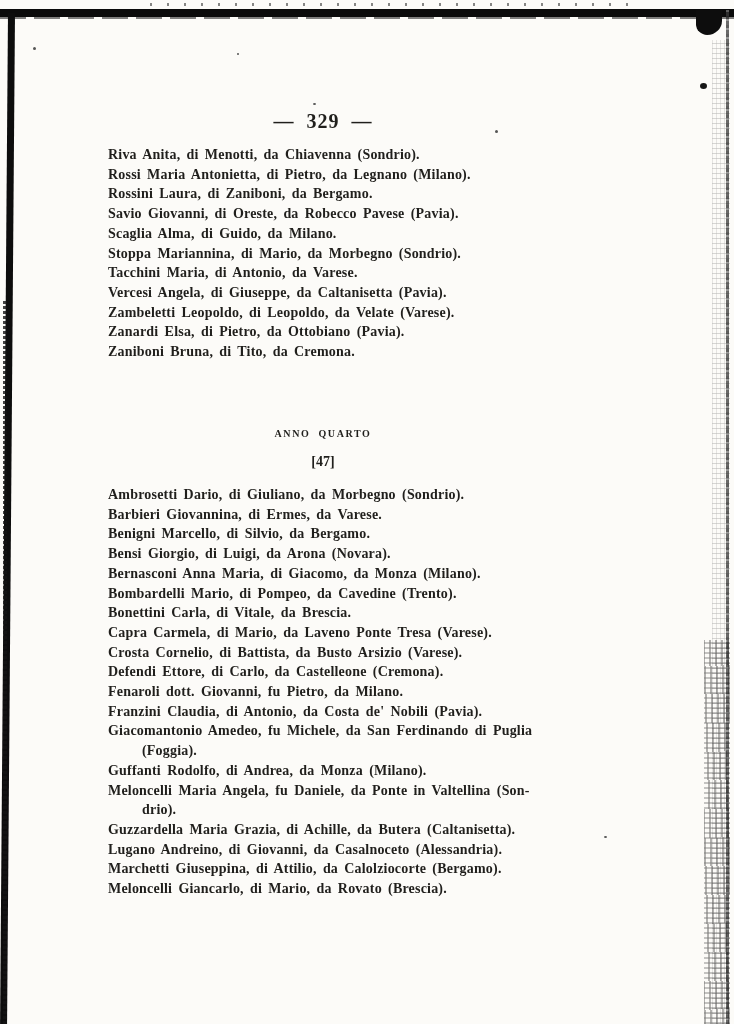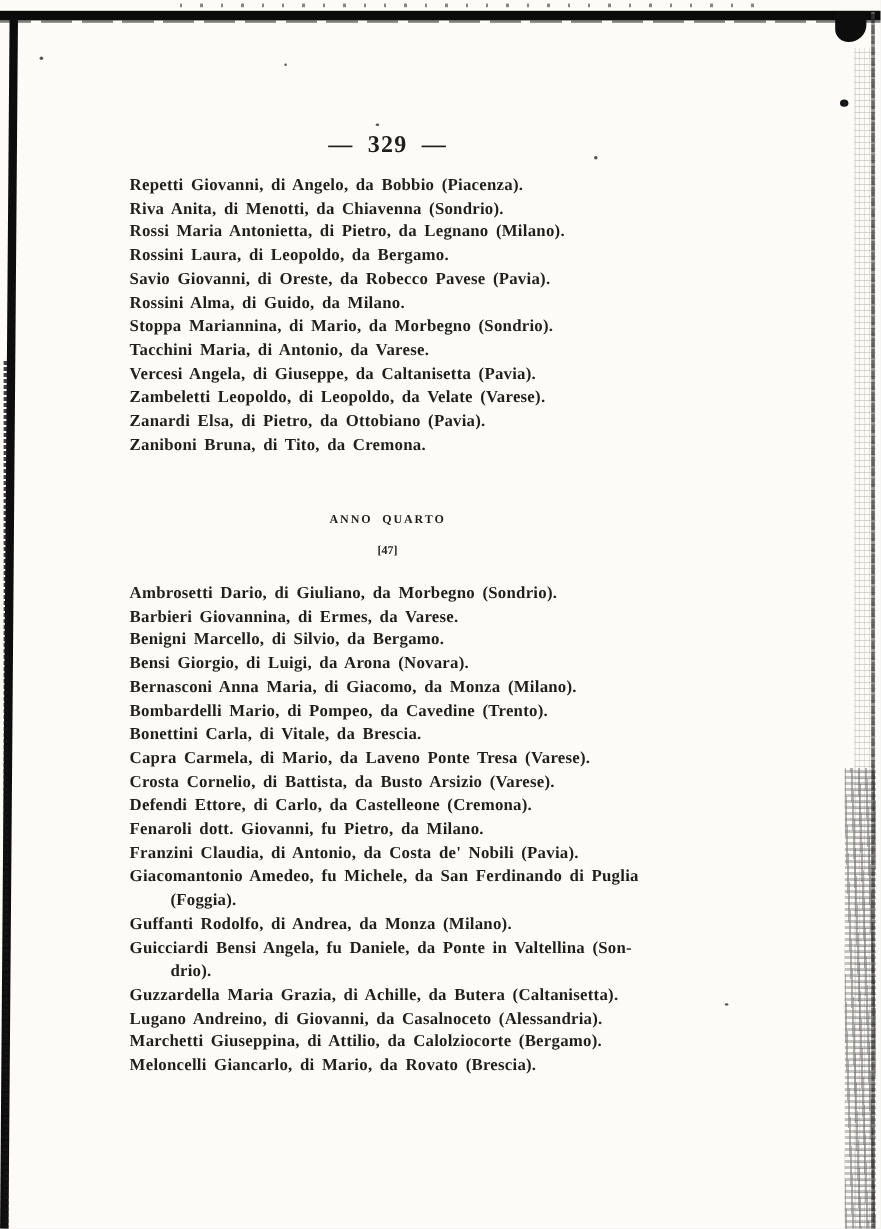--- a/index.html
+++ b/index.html
@@ -103,21 +103,21 @@
   .section-heading {
     position: absolute; top: 428px; left: 108px; width: 430px;
     margin: 0;
     text-align: center;
     font-size: 10px; font-weight: 700;
     letter-spacing: 1.6px; word-spacing: 4px;
   }
   .section-count {
     position: absolute; top: 454px; left: 108px; width: 430px;
     text-align: center;
-    font-size: 10px; font-weight: 700;
+    font-size: 14px; font-weight: 700;
   }
 </style>
 </head>
 <body>
 
 <div class="scan">
 
   <div class="top-band"></div>
   <div class="top-band-smear"></div>
   <div class="top-speckles"></div>
@@ -130,26 +130,25 @@
   <div class="speck s1"></div>
   <div class="speck s2"></div>
   <div class="speck s3"></div>
   <div class="speck s4"></div>
   <div class="speck s5"></div>
   <div class="speck s6"></div>
 
   <div class="page-number">— 329 —</div>
 
   <div class="entry-list first">
-      <p class="entry">Repetti Giovanni, di Angelo, da Bobbio (Piacenza).</p>
       <p class="entry">Riva Anita, di Menotti, da Chiavenna (Sondrio).</p>
       <p class="entry">Rossi Maria Antonietta, di Pietro, da Legnano (Milano).</p>
-      <p class="entry">Rossini Laura, di Leopoldo, da Bergamo.</p>
+      <p class="entry">Rossini Laura, di Zaniboni, da Bergamo.</p>
       <p class="entry">Savio Giovanni, di Oreste, da Robecco Pavese (Pavia).</p>
-      <p class="entry">Rossini Alma, di Guido, da Milano.</p>
+      <p class="entry">Scaglia Alma, di Guido, da Milano.</p>
       <p class="entry">Stoppa Mariannina, di Mario, da Morbegno (Sondrio).</p>
       <p class="entry">Tacchini Maria, di Antonio, da Varese.</p>
       <p class="entry">Vercesi Angela, di Giuseppe, da Caltanisetta (Pavia).</p>
       <p class="entry">Zambeletti Leopoldo, di Leopoldo, da Velate (Varese).</p>
       <p class="entry">Zanardi Elsa, di Pietro, da Ottobiano (Pavia).</p>
       <p class="entry">Zaniboni Bruna, di Tito, da Cremona.</p>
     </div>
 
   <h2 class="section-heading">ANNO QUARTO</h2>
 
@@ -164,21 +163,21 @@
       <p class="entry">Bombardelli Mario, di Pompeo, da Cavedine (Trento).</p>
       <p class="entry">Bonettini Carla, di Vitale, da Brescia.</p>
       <p class="entry">Capra Carmela, di Mario, da Laveno Ponte Tresa (Varese).</p>
       <p class="entry">Crosta Cornelio, di Battista, da Busto Arsizio (Varese).</p>
       <p class="entry">Defendi Ettore, di Carlo, da Castelleone (Cremona).</p>
       <p class="entry">Fenaroli dott. Giovanni, fu Pietro, da Milano.</p>
       <p class="entry">Franzini Claudia, di Antonio, da Costa de' Nobili (Pavia).</p>
       <p class="entry">Giacomantonio Amedeo, fu Michele, da San Ferdinando di Puglia
 (Foggia).</p>
       <p class="entry">Guffanti Rodolfo, di Andrea, da Monza (Milano).</p>
-      <p class="entry">Guicciardi Bensi Angela, fu Daniele, da Ponte in Valtellina (Son-
+      <p class="entry">Meloncelli Maria Angela, fu Daniele, da Ponte in Valtellina (Son-
 drio).</p>
       <p class="entry">Guzzardella Maria Grazia, di Achille, da Butera (Caltanisetta).</p>
       <p class="entry">Lugano Andreino, di Giovanni, da Casalnoceto (Alessandria).</p>
       <p class="entry">Marchetti Giuseppina, di Attilio, da Calolziocorte (Bergamo).</p>
       <p class="entry">Meloncelli Giancarlo, di Mario, da Rovato (Brescia).</p>
     </div>
 
 </div>
 
 </body></html>

